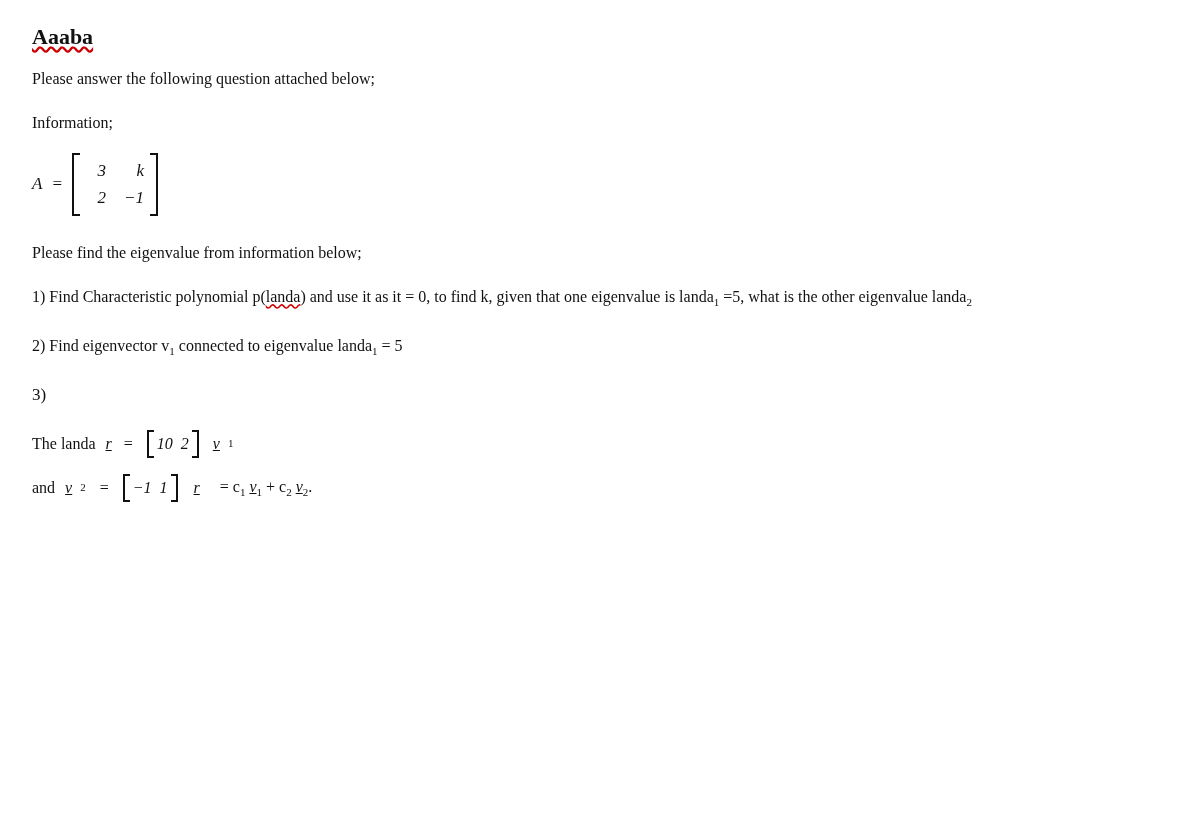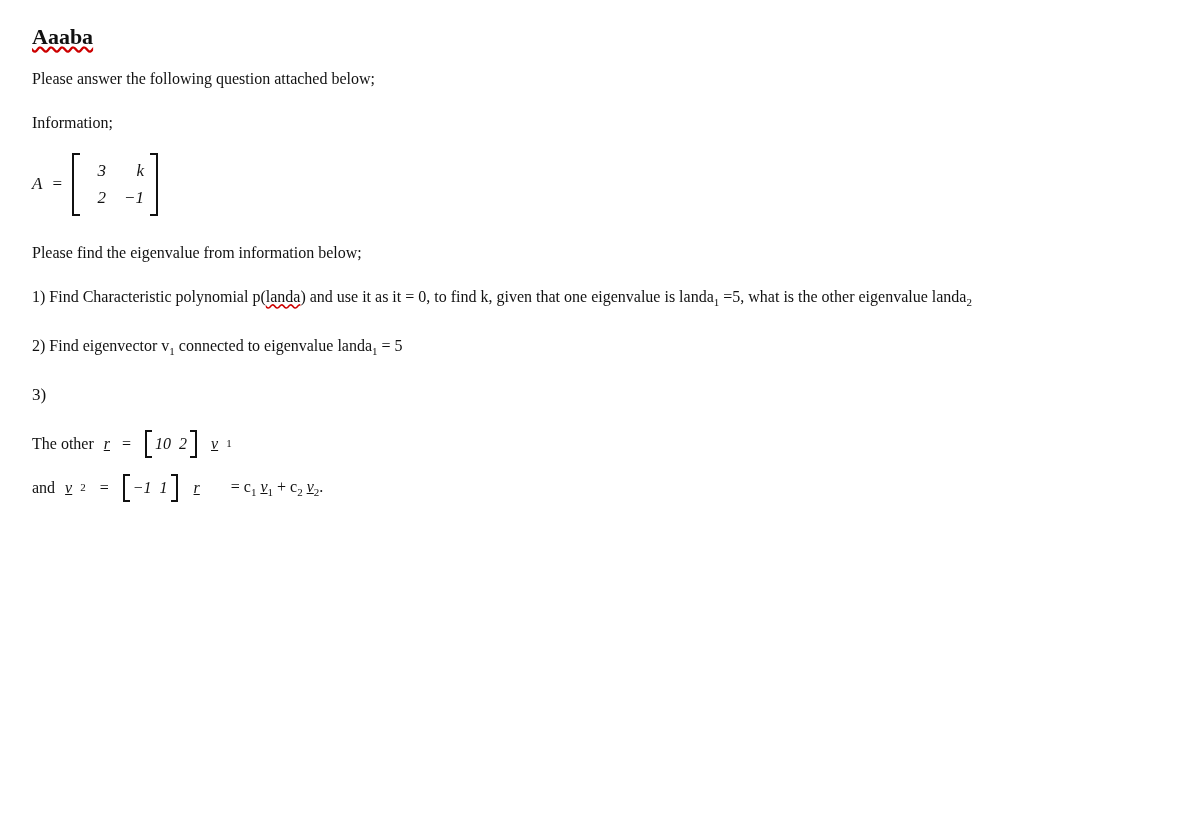--- a/index.html
+++ b/index.html
@@ -172,21 +172,21 @@
 
 <div class="section">
   <span>2) Find eigenvector v<sub>1</sub> connected to eigenvalue landa<sub>1</sub> = 5</span>
 </div>
 
 <div class="section" style="font-size:17px;">
   <span>3)</span>
 </div>
 
 <div class="vector-line" style="margin-top:12px;">
-  <span>The other</span>
+  <span>The landa</span>
   <span class="underline-var" style="font-style:italic; margin-left:2px; margin-right:4px;">r</span>
   <span style="margin-right:6px;">=</span>
   <span class="inline-matrix">
     <span class="matrix-row">
         <span class="matrix-cell" style="min-width:16px;">10</span>
       </span>
     <span class="matrix-row">
         <span class="matrix-cell" style="min-width:16px;">2</span>
       </span>
   </span>
@@ -201,14 +201,14 @@
   <span style="margin:0 6px;">=</span>
   <span class="inline-matrix">
     <span class="matrix-row">
         <span class="matrix-cell" style="min-width:16px;">−1</span>
       </span>
     <span class="matrix-row">
         <span class="matrix-cell" style="min-width:16px;">1</span>
       </span>
   </span>
   <span class="underline-var" style="font-style:italic; margin-left:8px;">r</span>
-  <span style="margin-left:23px;">= c<sub>1</sub> <span class="underline-var" style="font-style:italic;">v</span><sub>1</sub> + c<sub>2</sub> <span class="underline-var" style="font-style:italic;">v</span><sub>2</sub>.</span>
+  <span style="margin-left:12px;">= c<sub>1</sub> <span class="underline-var" style="font-style:italic;">v</span><sub>1</sub> + c<sub>2</sub> <span class="underline-var" style="font-style:italic;">v</span><sub>2</sub>.</span>
 </div>
 
 </body></html>

